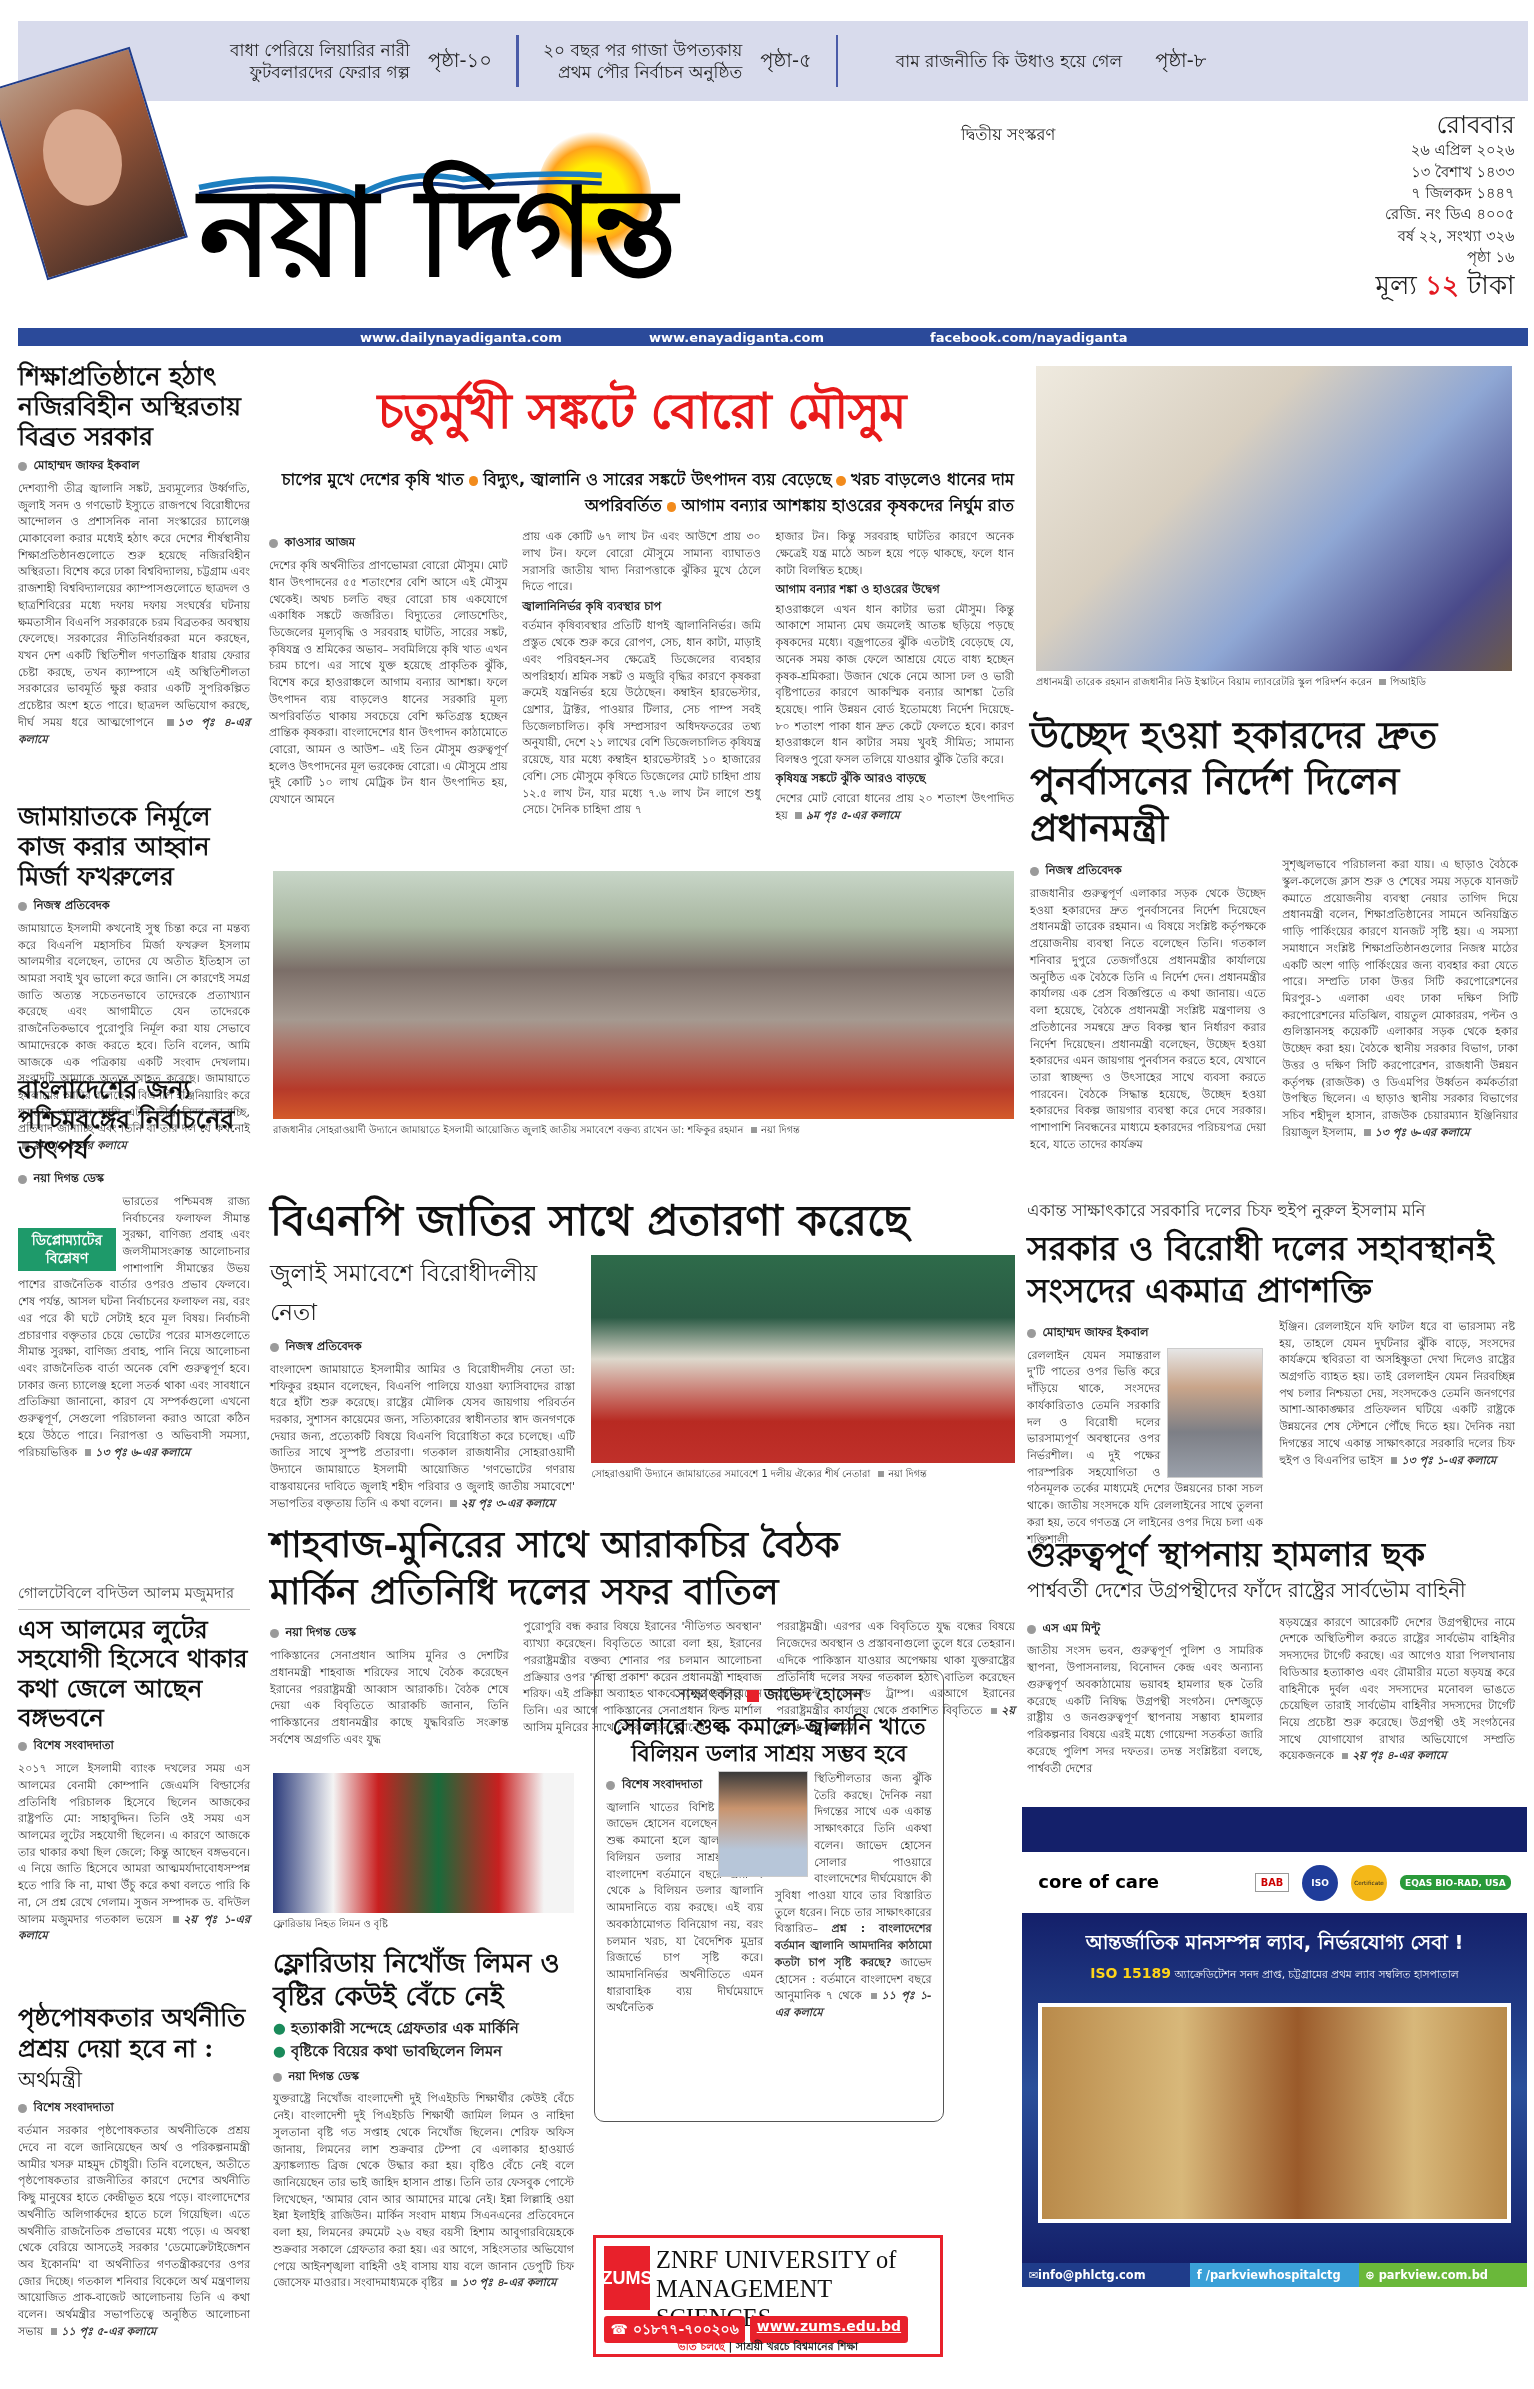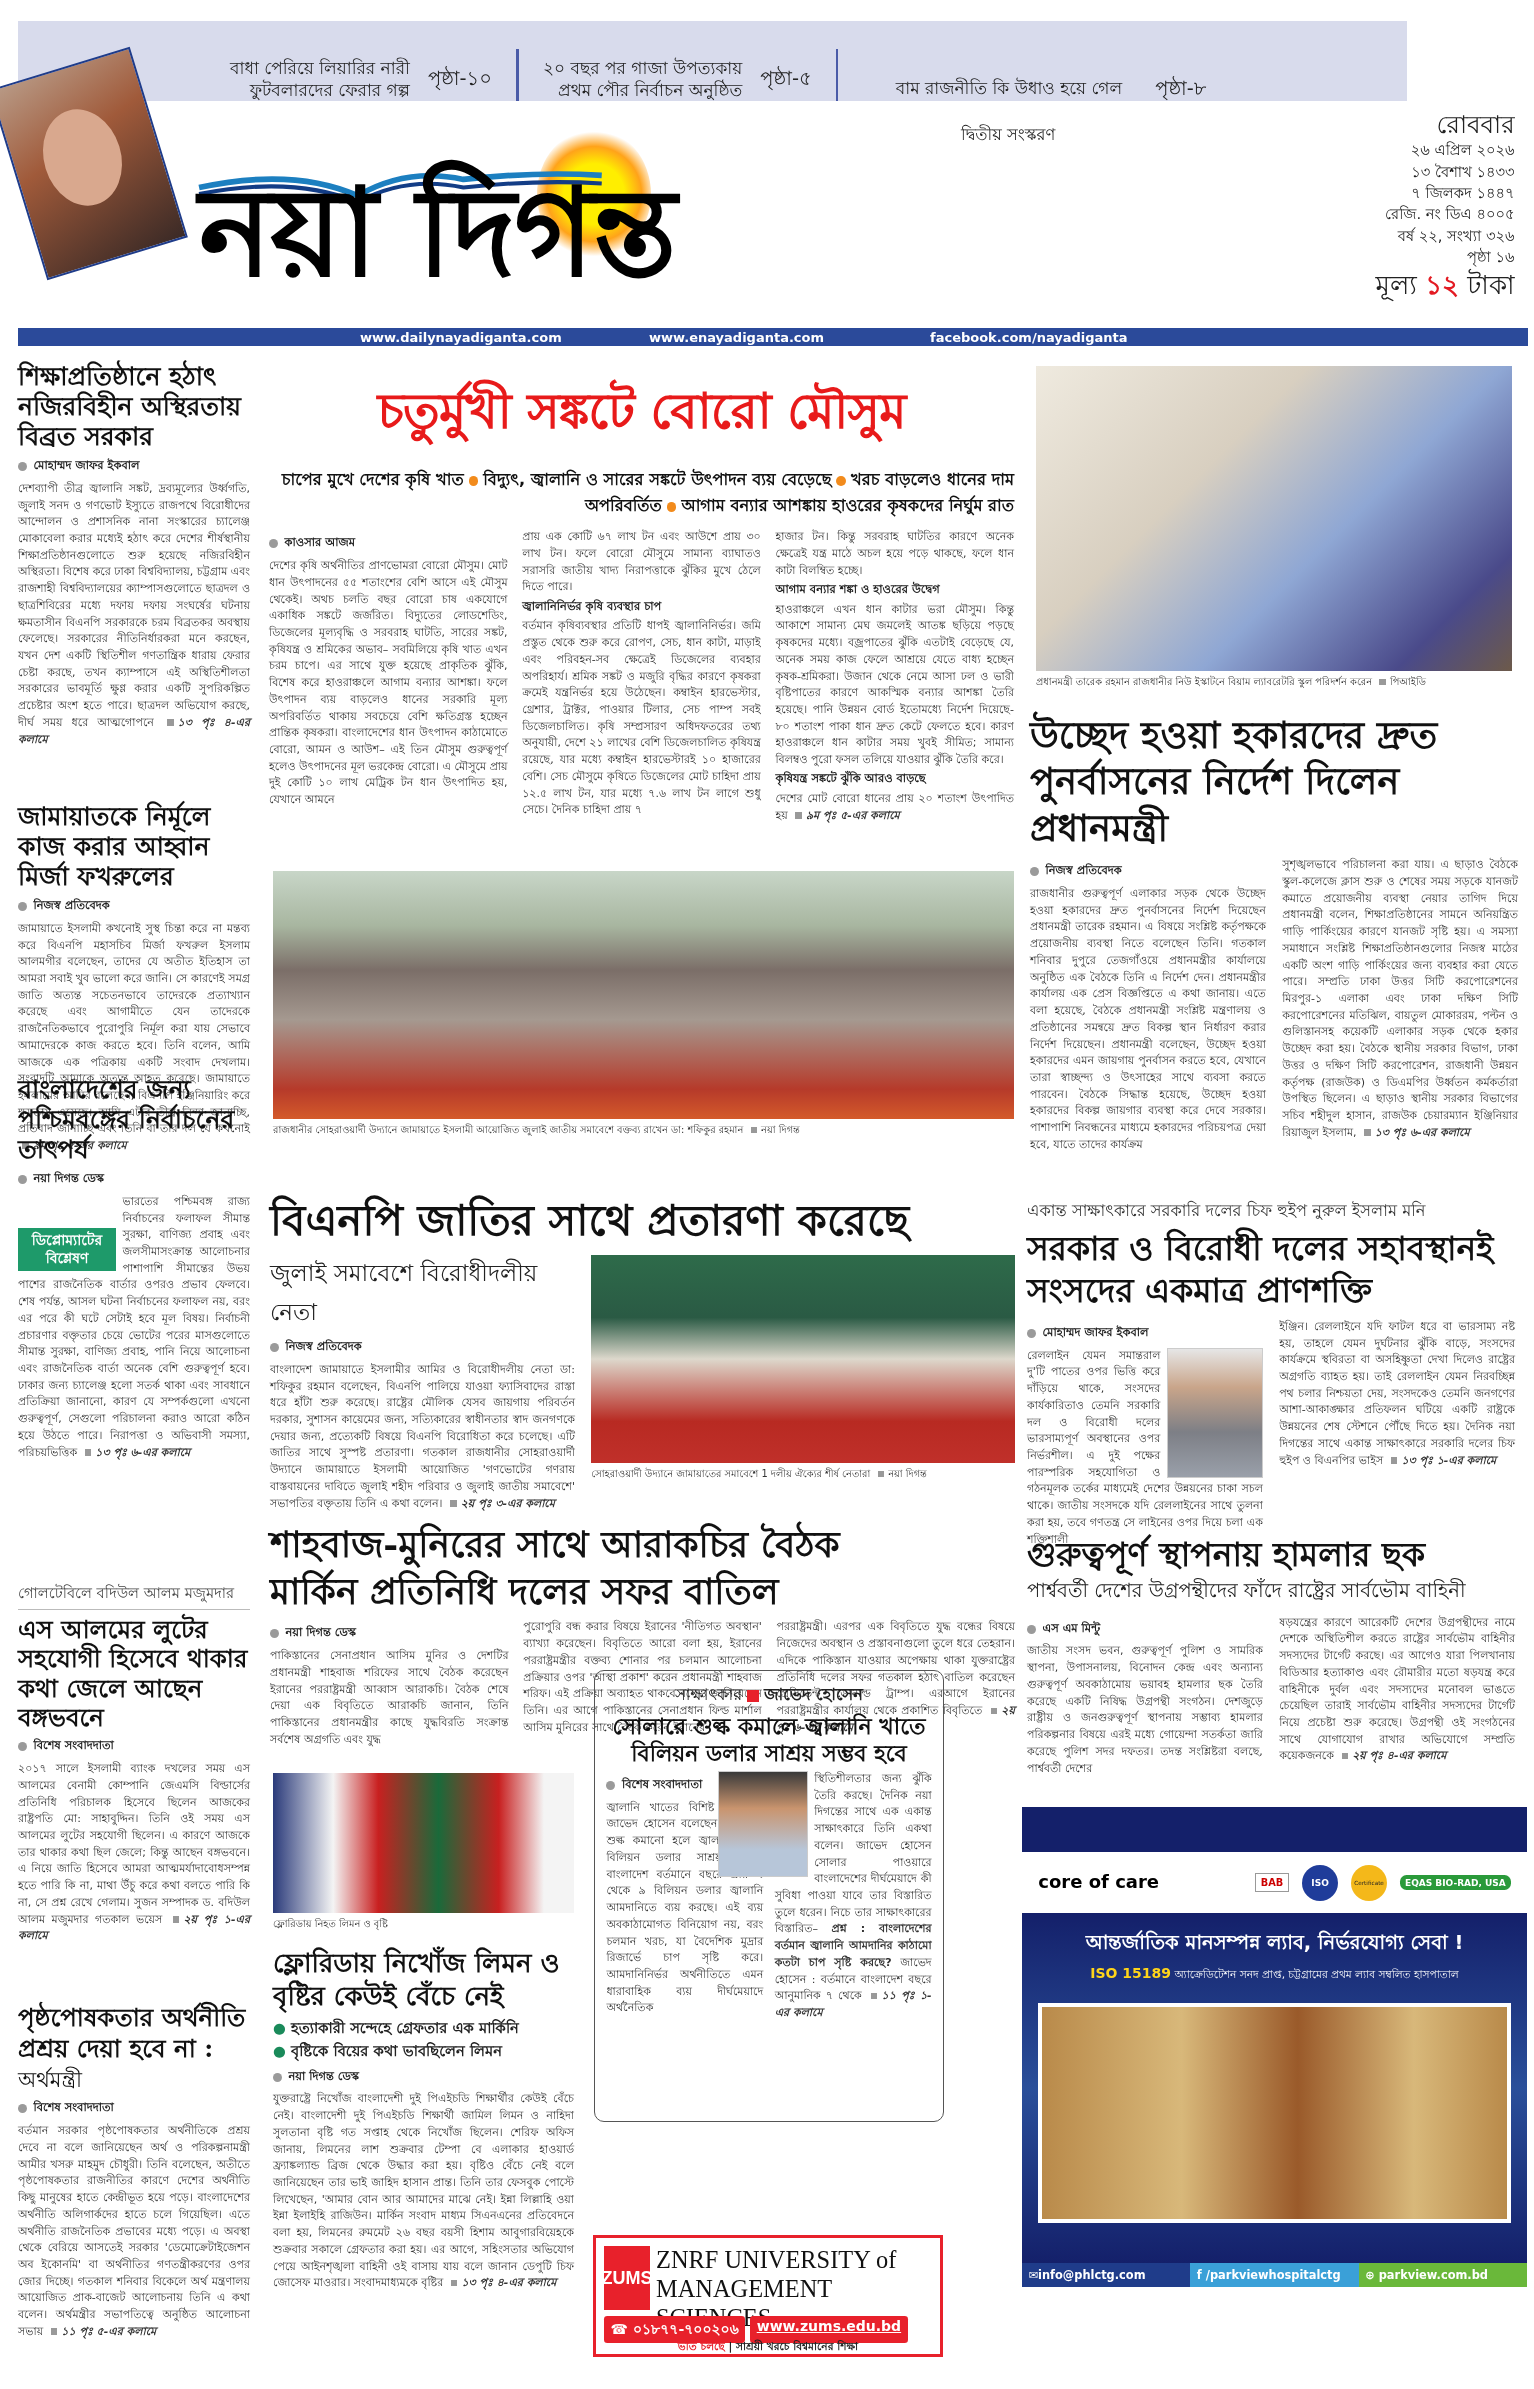--- a/index.html
+++ b/index.html
@@ -1,18 +1,18 @@
 <!DOCTYPE html>
 <html style="font-size:13px"><head>
 <meta charset="utf-8">
 <style>
 *{box-sizing:border-box;margin:0;padding:0}
 body{width:1535px;height:2389px;background:#fff;font-family:"DejaVu Sans",sans-serif;color:#222;position:relative;overflow:hidden}
 .abs{position:absolute}
-.topbar{left:18px;top:21px;width:1389px;height:80px;background:#d8dbec;display:flex;align-items:flex-end}
+.topbar{left:18px;top:21px;width:1510px;height:80px;background:#d8dbec;display:flex;align-items:center}
 .tb-item{display:flex;align-items:center;gap:18px;font-size:17px;color:#222;line-height:1.3}
 .tb-sep{width:2.4px;height:52px;background:#4a5ba8;margin:0 24.4px}
 .pg{font-size:19.5px}
 .photo-tilt{left:14.7px;top:64px;width:147px;height:199px;border:2.4px solid #1f3c8a;background:linear-gradient(160deg,#b89a86 0%,#a05a3a 40%,#3b2a26 100%);transform:rotate(-17deg)}
 .photo-tilt .face{position:absolute;left:28.5px;top:41px;width:77px;height:98px;border-radius:50%;background:#d9a88e}
 .logo-wrap{left:195px;top:122px;width:505px;height:204px}
 .sun{position:absolute;left:342px;top:6.5px;width:114px;height:130px;border-radius:50%;background:radial-gradient(circle,#ffee00 0 35%,#ffa31a 55%,rgba(255,150,40,0) 72%)}
 .swoosh{position:absolute;left:0;top:41px;width:423px;height:41px}
 .logo-text{position:absolute;left:4.1px;top:49px;font-family:"DejaVu Serif",serif;font-weight:bold;font-size:122px;color:#000;letter-spacing:-1.6px;line-height:1}
 .edition{left:961px;top:122px;font-size:16.3px}

